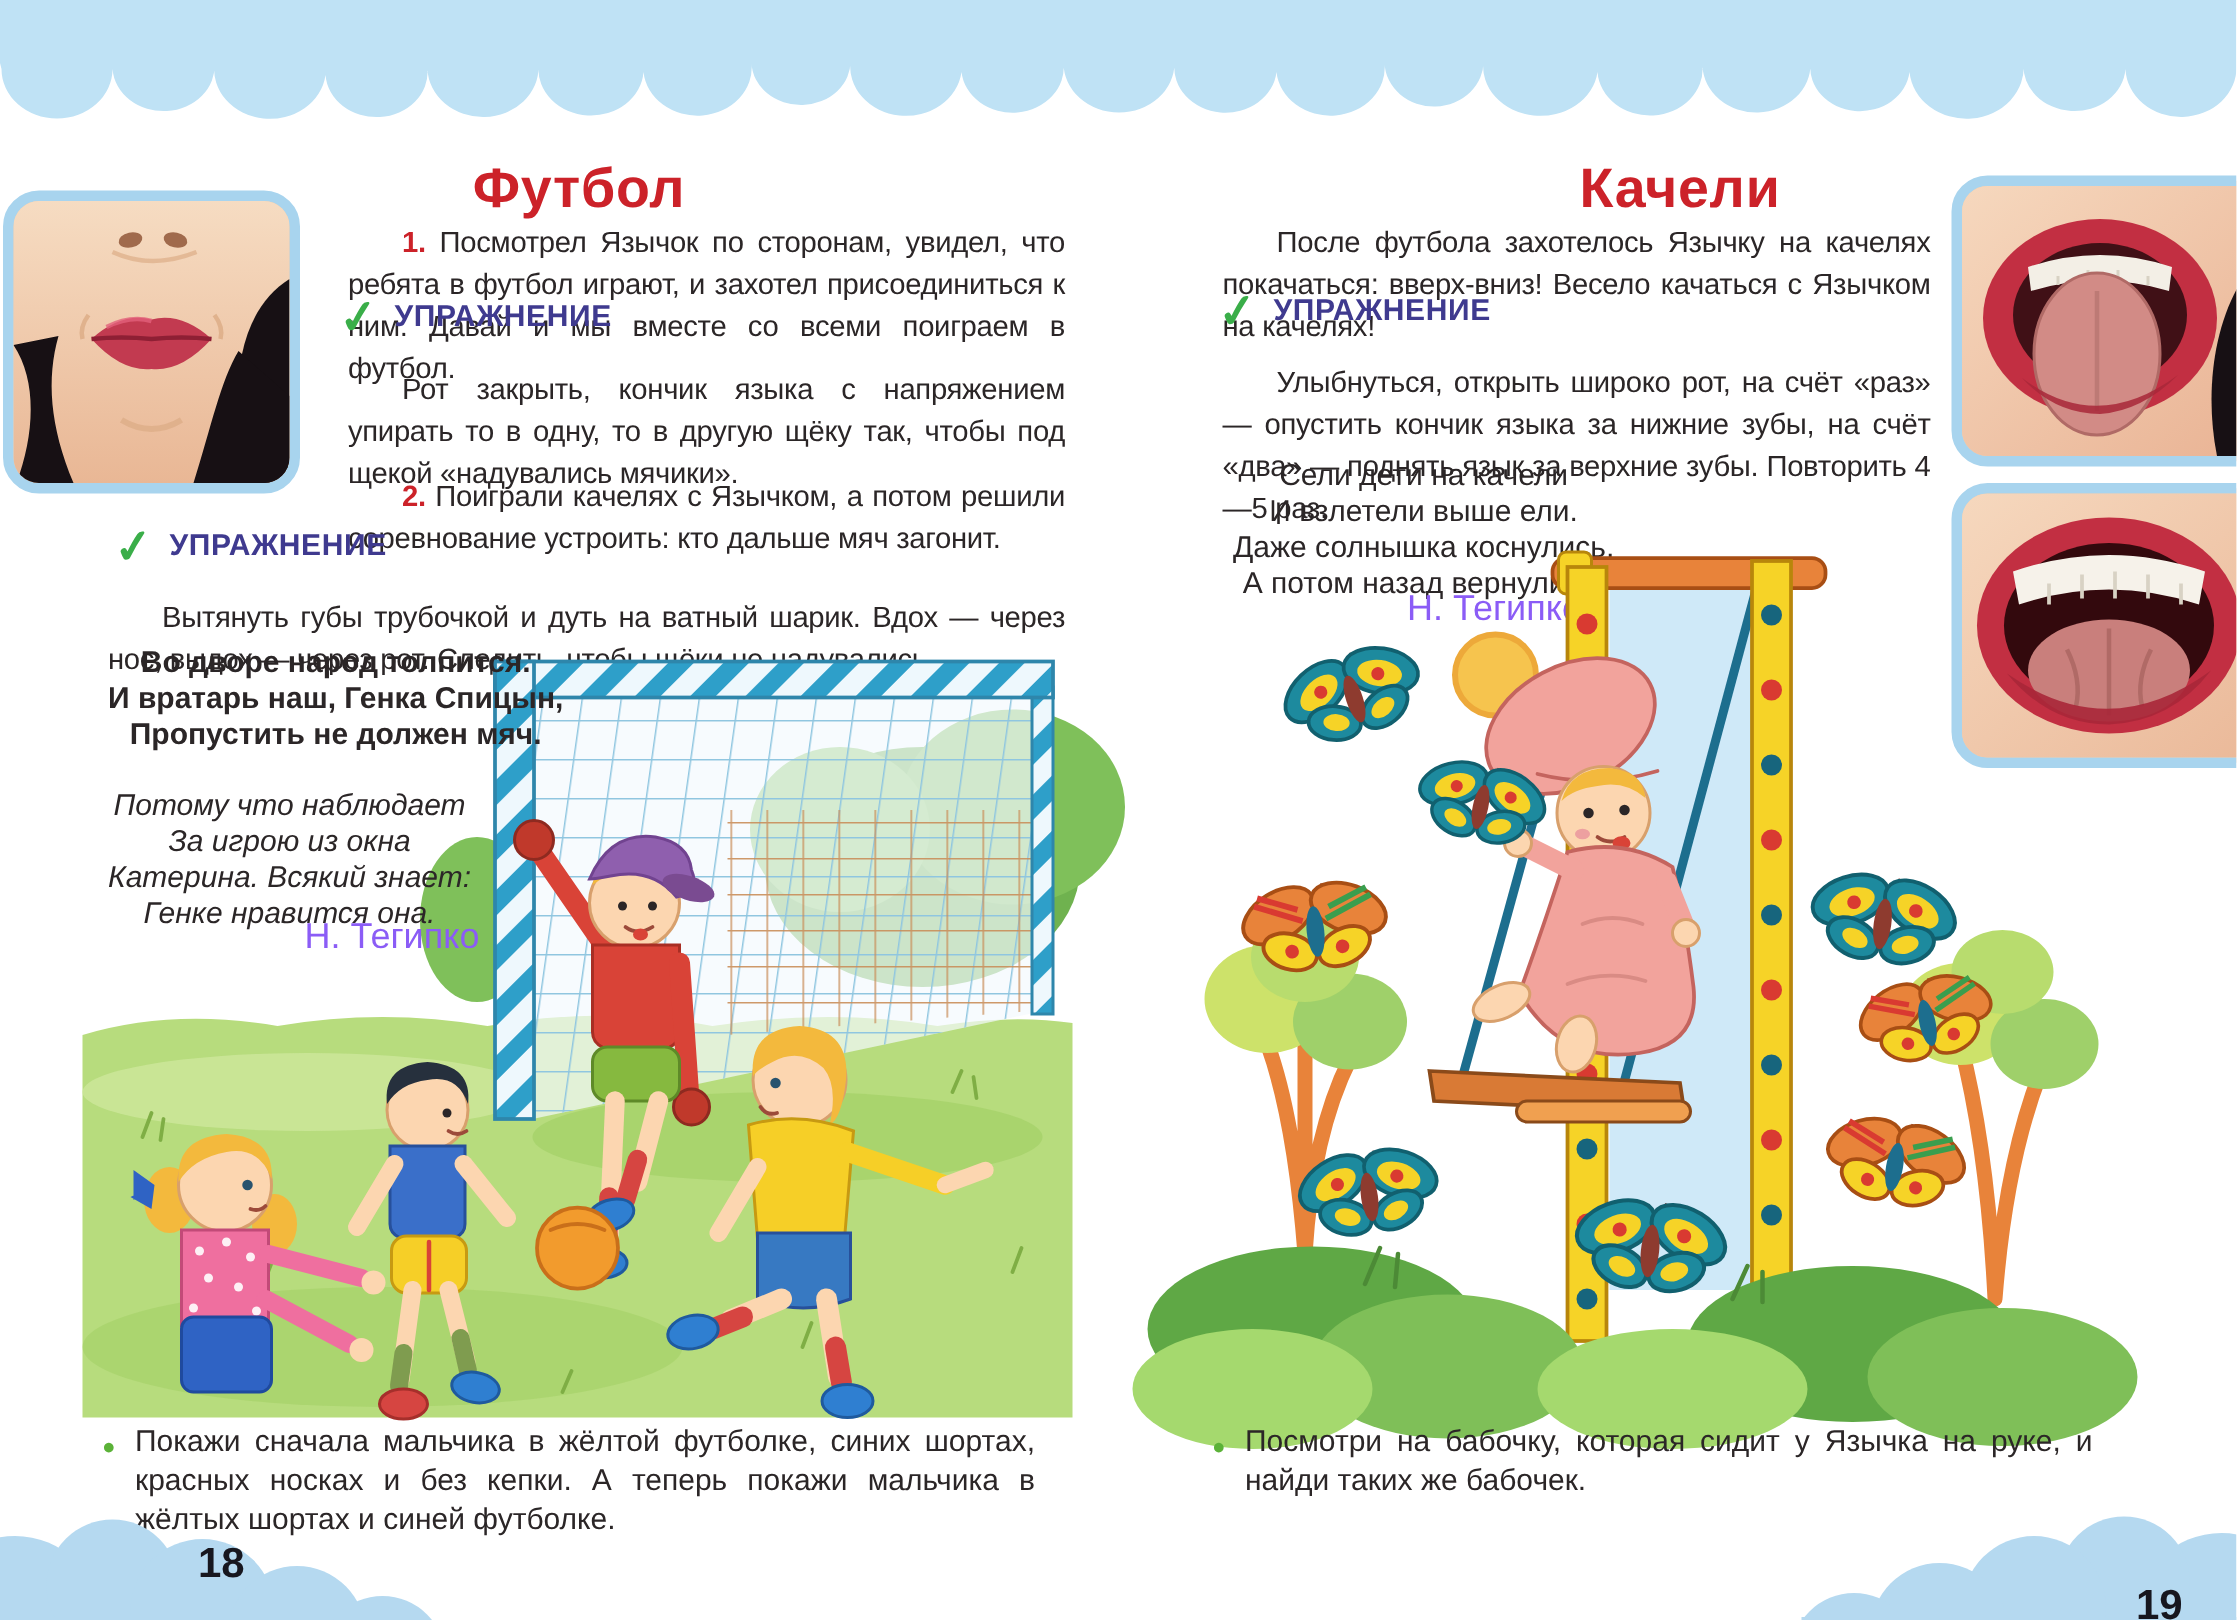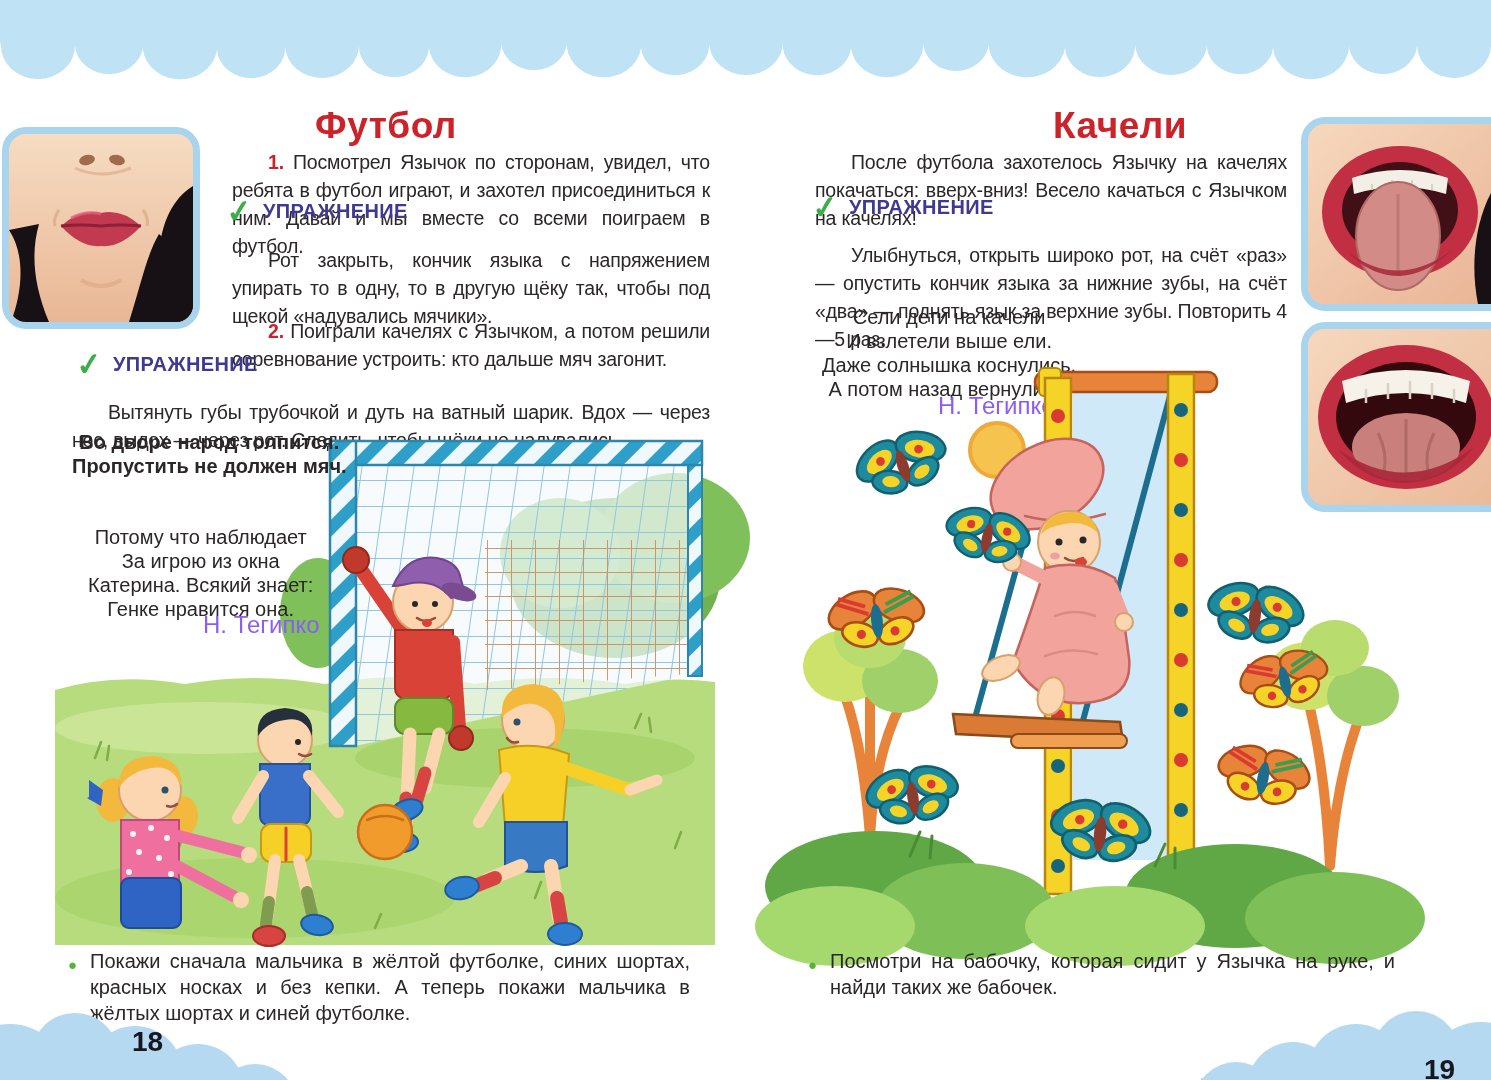--- a/index.html
+++ b/index.html
@@ -210,23 +210,24 @@
         <rect x="66" y="450" width="60" height="50" rx="8" fill="#2f63c4" stroke="#1f4a9e" stroke-width="2"></rect>
         <line x1="124" y1="408" x2="186" y2="424" stroke="#ef6f9f" stroke-width="12"></line>
         <circle cx="194" cy="427" r="8" fill="#fcd6b0"></circle>
         <line x1="122" y1="438" x2="178" y2="468" stroke="#ef6f9f" stroke-width="12"></line>
         <circle cx="186" cy="472" r="8" fill="#fcd6b0"></circle>
       </g>
     </svg>
 
     <div class="poem" style="left:72px;top:430px;font-weight:bold;">
       <div>Во дворе народ толпится.</div>
+      <div>И вратарь наш, Генка Спицын,</div>
       <div>Пропустить не должен мяч.</div>
     </div>
-    <div class="poem" style="left:88px;top:525px;">
+    <div class="poem" style="left:72px;top:525px;font-style:italic;">
       <div>Потому что наблюдает</div>
       <div>За игрою из окна</div>
       <div>Катерина. Всякий знает:</div>
       <div>Генке нравится она.</div>
     </div>
     <div class="author" style="left:203px;top:611px;">Н. Тегипко</div>
 
     <div class="task" style="left:90px;top:948px;width:600px;">
       <span class="bullet">●</span>
       <span>Покажи сначала мальчика в жёлтой футболке, синих шортах, красных носках и без кепки. А теперь покажи мальчика в жёлтых шортах и синей футболке.</span>

